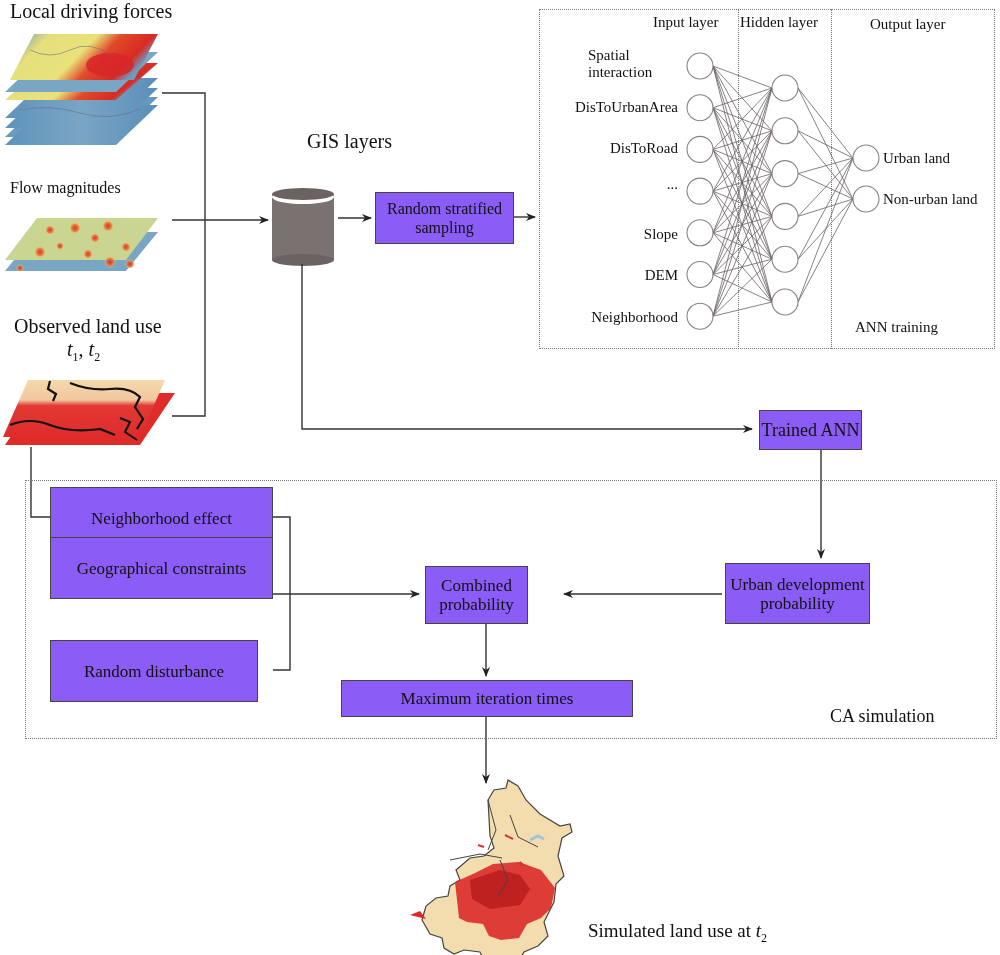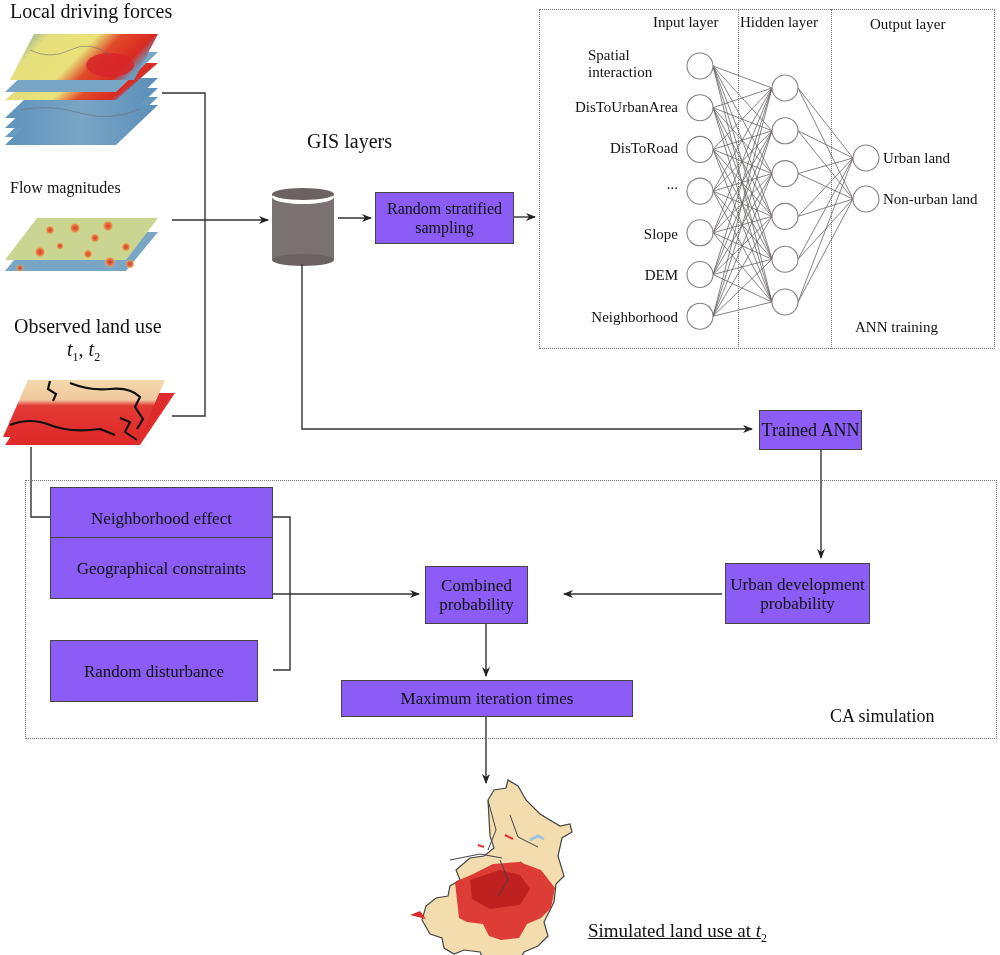--- a/index.html
+++ b/index.html
@@ -239,13 +239,13 @@
   <span>Combined</span>
   <span>probability</span>
 </div>
 <div class="box" style="left:725px;top:563px;width:145px;height:61px;flex-direction:column;">
   <span>Urban development</span>
   <span>probability</span>
 </div>
 <div class="box" style="left:341px;top:680px;width:292px;height:37px;">Maximum iteration times</div>
 <div class="lbl" style="left:830px;top:705px;font-size:18px;">CA simulation</div>
 
-<div class="lbl" style="left:588px;top:920px;font-size:19px;text-decoration:underline;"><span>Simulated land use at </span><i>t</i><sub style="font-size:12px">2</sub></div>
+<div class="lbl" style="left:588px;top:920px;font-size:19px;"><span>Simulated land use at </span><i>t</i><sub style="font-size:12px">2</sub></div>
 
 </body></html>

